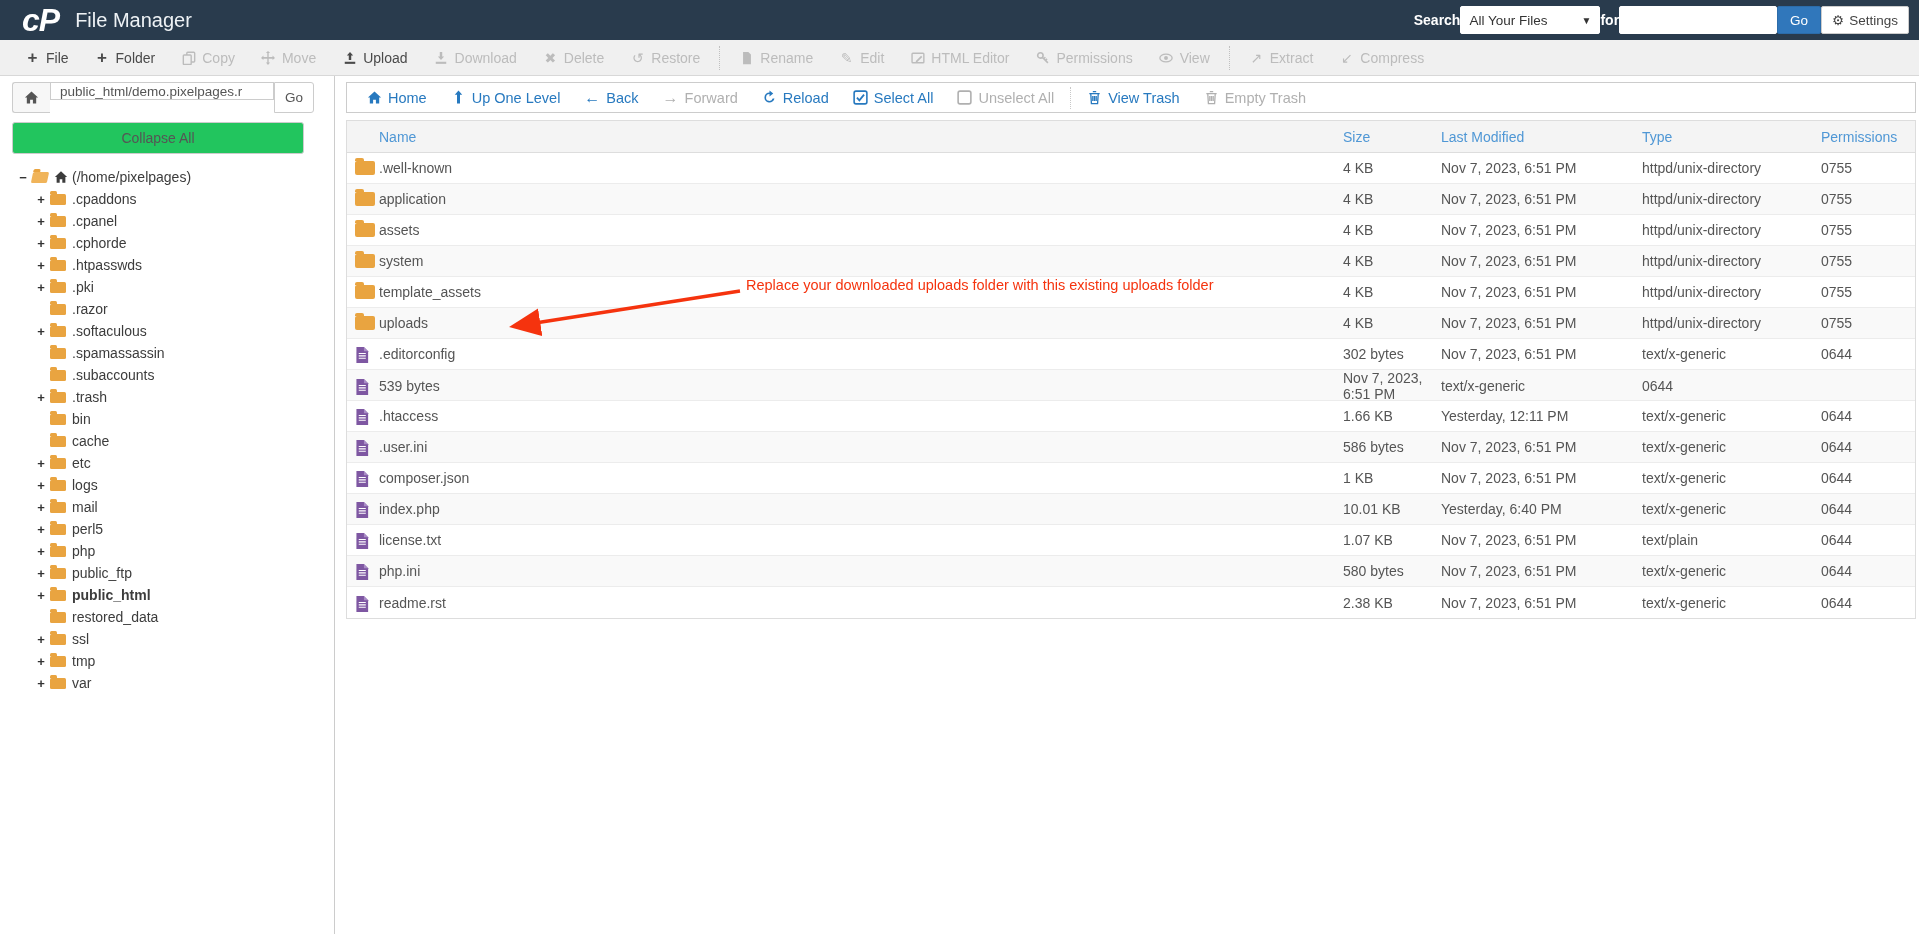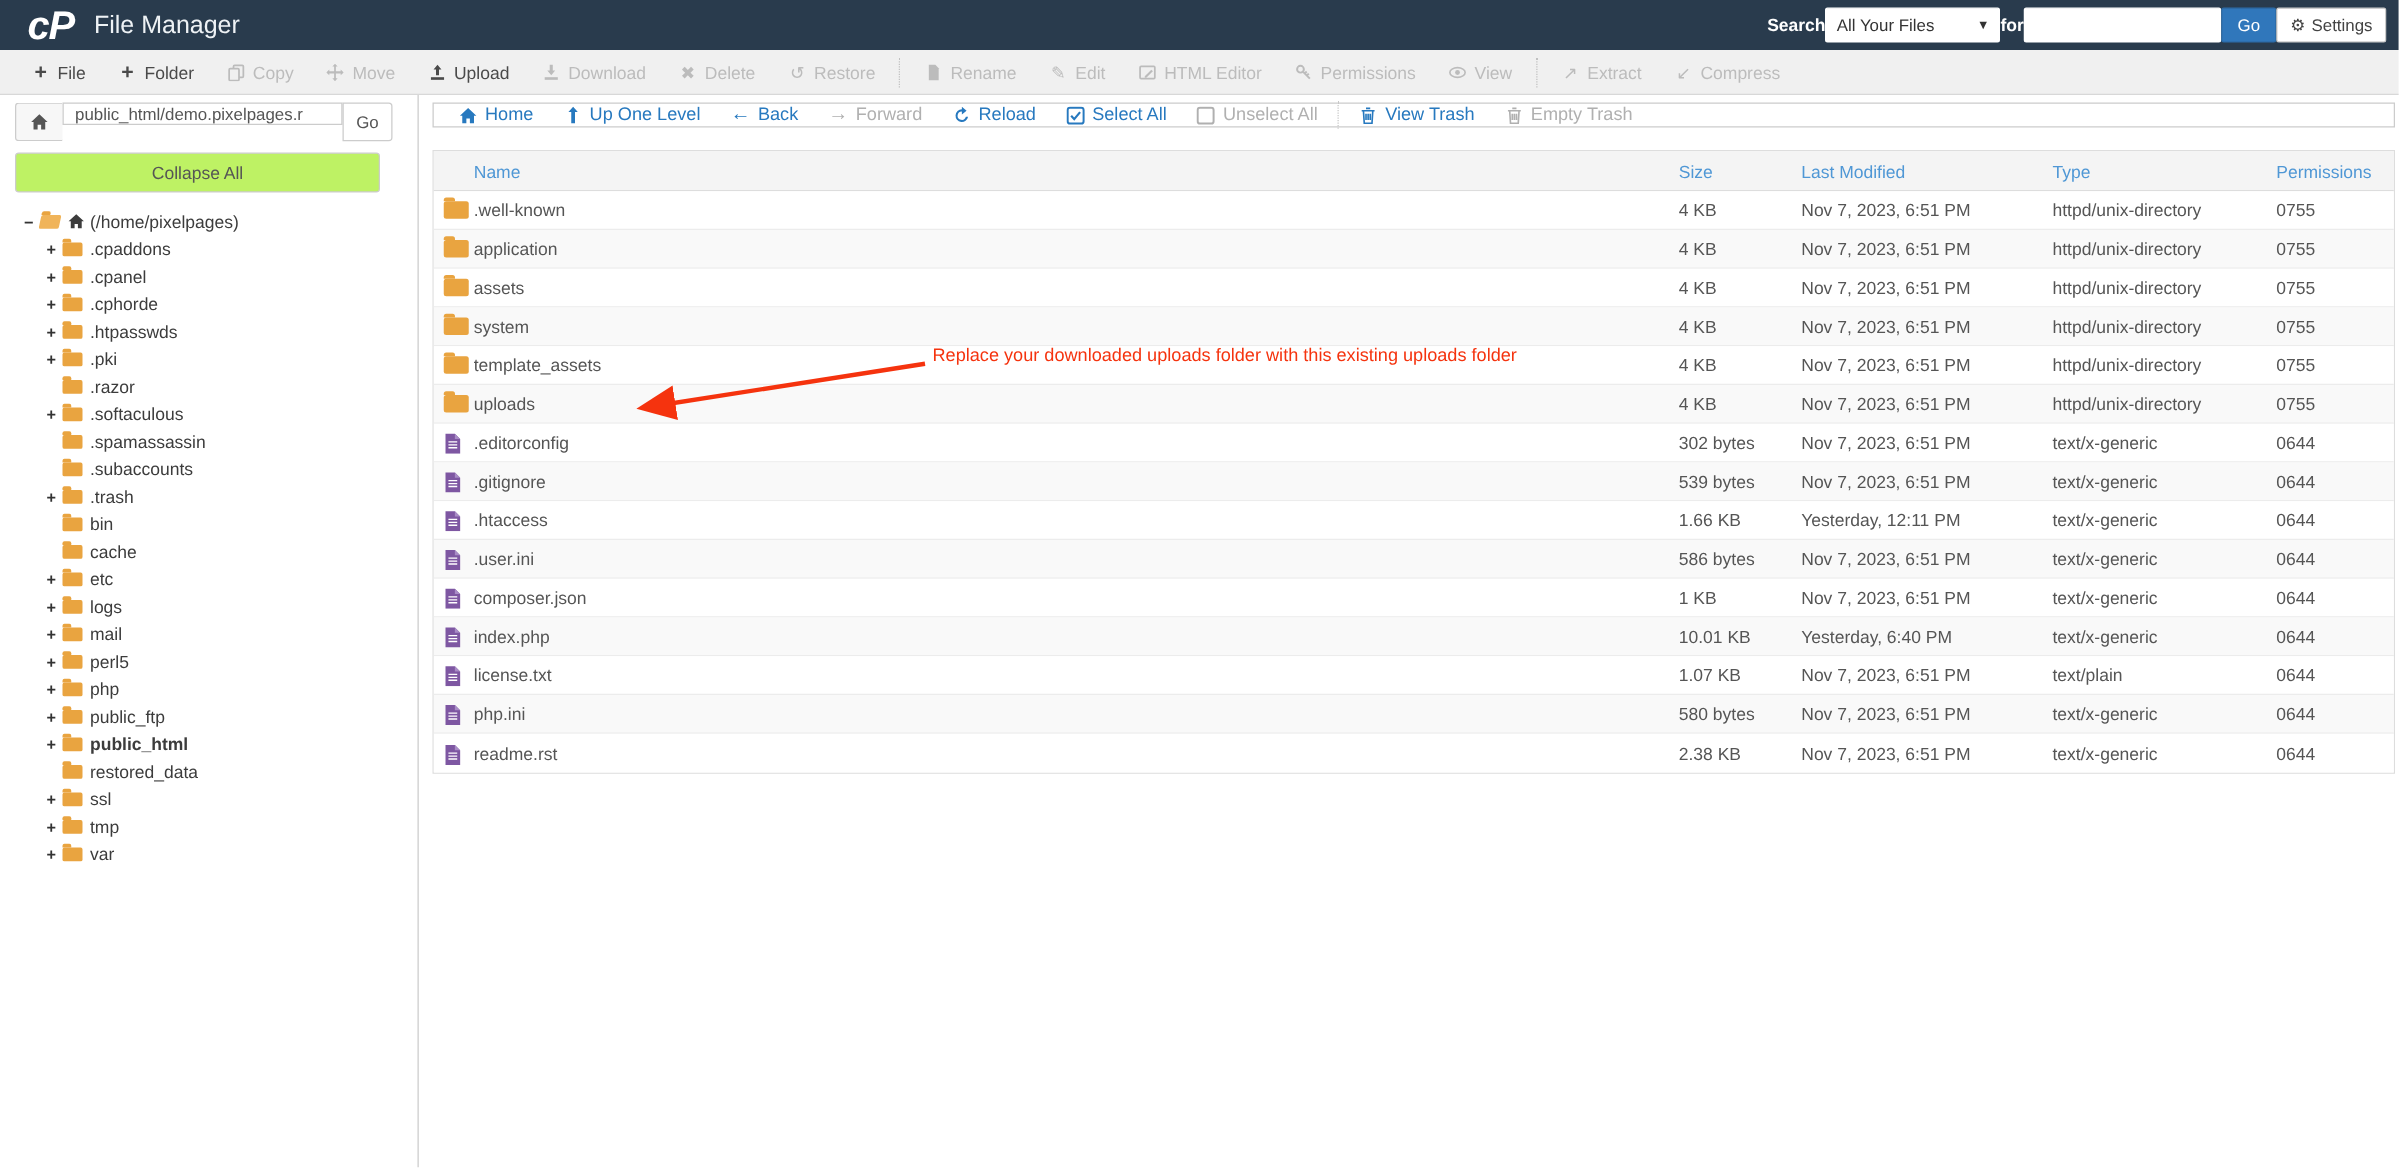--- a/index.html
+++ b/index.html
@@ -29,34 +29,34 @@
 
   
   .path-row { position:absolute; left:12px; top:82px; display:flex; height:31px; }
   .home-btn { width:38px; height:31px; border:1px solid #ccc; border-right:none; background:#f7f7f7; border-radius:3px 0 0 3px; display:flex; align-items:center; justify-content:center; cursor:pointer; }
   .home-btn svg { width:15px; height:15px; fill:#555; }
   .path-input { width:224px; height:18px; border:1px solid #ccc; font-size:13.5px; color:#555; padding:0 9px; font-family:"Liberation Sans",sans-serif; }
   .path-go { width:40px; height:31px; border:1px solid #ccc; background:#fff; color:#555; font-size:13.5px; border-radius:0 3px 3px 0; cursor:pointer; }
 
   
   .sidebar-border { position:absolute; left:334px; top:76px; width:0; height:858px; border-left:1px solid #ccc; }
-  .collapse-btn { position:absolute; left:12px; top:122px; width:292px; height:32px; border:1px solid #ccc; border-radius:3px; background:#bef264; color:#555; font-size:14px; cursor:pointer; font-family:"Liberation Sans",sans-serif; }
+  .collapse-btn { position:absolute; left:12px; top:122px; width:292px; height:32px; border:1px solid #ccc; border-radius:3px; background:#22c55e; color:#555; font-size:14px; cursor:pointer; font-family:"Liberation Sans",sans-serif; }
   .tree { position:absolute; left:0; top:166px; width:330px; }
   .tree-row { display:flex; align-items:center; height:22px; font-size:14px; color:#3c3c3c; cursor:pointer; white-space:nowrap; }
   .tree-row .expander { width:14px; text-align:center; font-weight:bold; color:#333; font-size:13px; cursor:pointer; flex:0 0 14px; }
   .tree-indent-root { margin-left:16px; }
   .tree-indent-child { margin-left:34px; }
   .tfold { position:relative; width:16px; height:11px; background:#e9a440; border-radius:1.5px; margin:0 6px 0 2px; flex:0 0 16px; }
   .tfold::before { content:""; position:absolute; left:0; top:-3px; width:7px; height:3px; background:#e9a440; border-radius:1.5px 1.5px 0 0; }
   .tfold.open { background:#f0b45a; transform:skewX(-12deg); }
   .root-home svg { width:14px; height:14px; fill:#3c3c3c; margin-right:4px; }
   .tree-label.bold { font-weight:bold; }
 
   
-  .navbox { position:absolute; left:346px; top:82px; width:1570px; height:20px; border:1px solid #ccc; background:#fff; display:flex; align-items:center; padding-left:8px; }
+  .navbox { position:absolute; left:346px; top:82px; width:1570px; height:31px; border:1px solid #ccc; background:#fff; display:flex; align-items:center; padding-left:8px; }
   .nav-item { display:flex; align-items:center; gap:6px; font-size:14.5px; padding:0 12px; cursor:pointer; white-space:nowrap; }
   .nav-item.enabled { color:#2779bf; }
   .nav-item.disabled { color:#b0b0b0; cursor:default; }
   .nav-item svg { width:15px; height:15px; fill:currentColor; }
   .nav-item .glyph { font-size:16px; font-weight:bold; }
   .nav-divider { width:0; height:22px; border-left:1px dotted #c8c8c8; margin:0 4px; }
 
   
   .filetable { position:absolute; left:346px; top:120px; width:1570px; border:1px solid #ddd; }
   .trow, .thead { display:grid; grid-template-columns:32px 964px 98px 201px 179px auto; align-items:center; }
@@ -496,21 +496,20 @@
       <div class="trow">
         <span class="cell-icon">
           <span class="ficon">
             <svg viewBox="0 0 16 16">
               <path d="M1.5 0.5h8l4.5 4.5v12.5h-12.5z" fill="#7e57a2"></path>
               <path d="M9.5 0.5l4.5 4.5h-4.5z" fill="#a98cc6"></path>
               <path d="M4 7.5h7.5M4 10h7.5M4 12.5h7.5" stroke="#fff" stroke-width="1.2" fill="none"></path>
             </svg>
           </span>
         </span>
-        <span class="cell-name">.gitignore</span>
         <span class="cell-size">539 bytes</span>
         <span class="cell-modified">Nov 7, 2023, 6:51 PM</span>
         <span class="cell-type">text/x-generic</span>
         <span class="cell-perms">0644</span>
       </div>
       <div class="trow">
         <span class="cell-icon">
           <span class="ficon">
             <svg viewBox="0 0 16 16">
               <path d="M1.5 0.5h8l4.5 4.5v12.5h-12.5z" fill="#7e57a2"></path>

